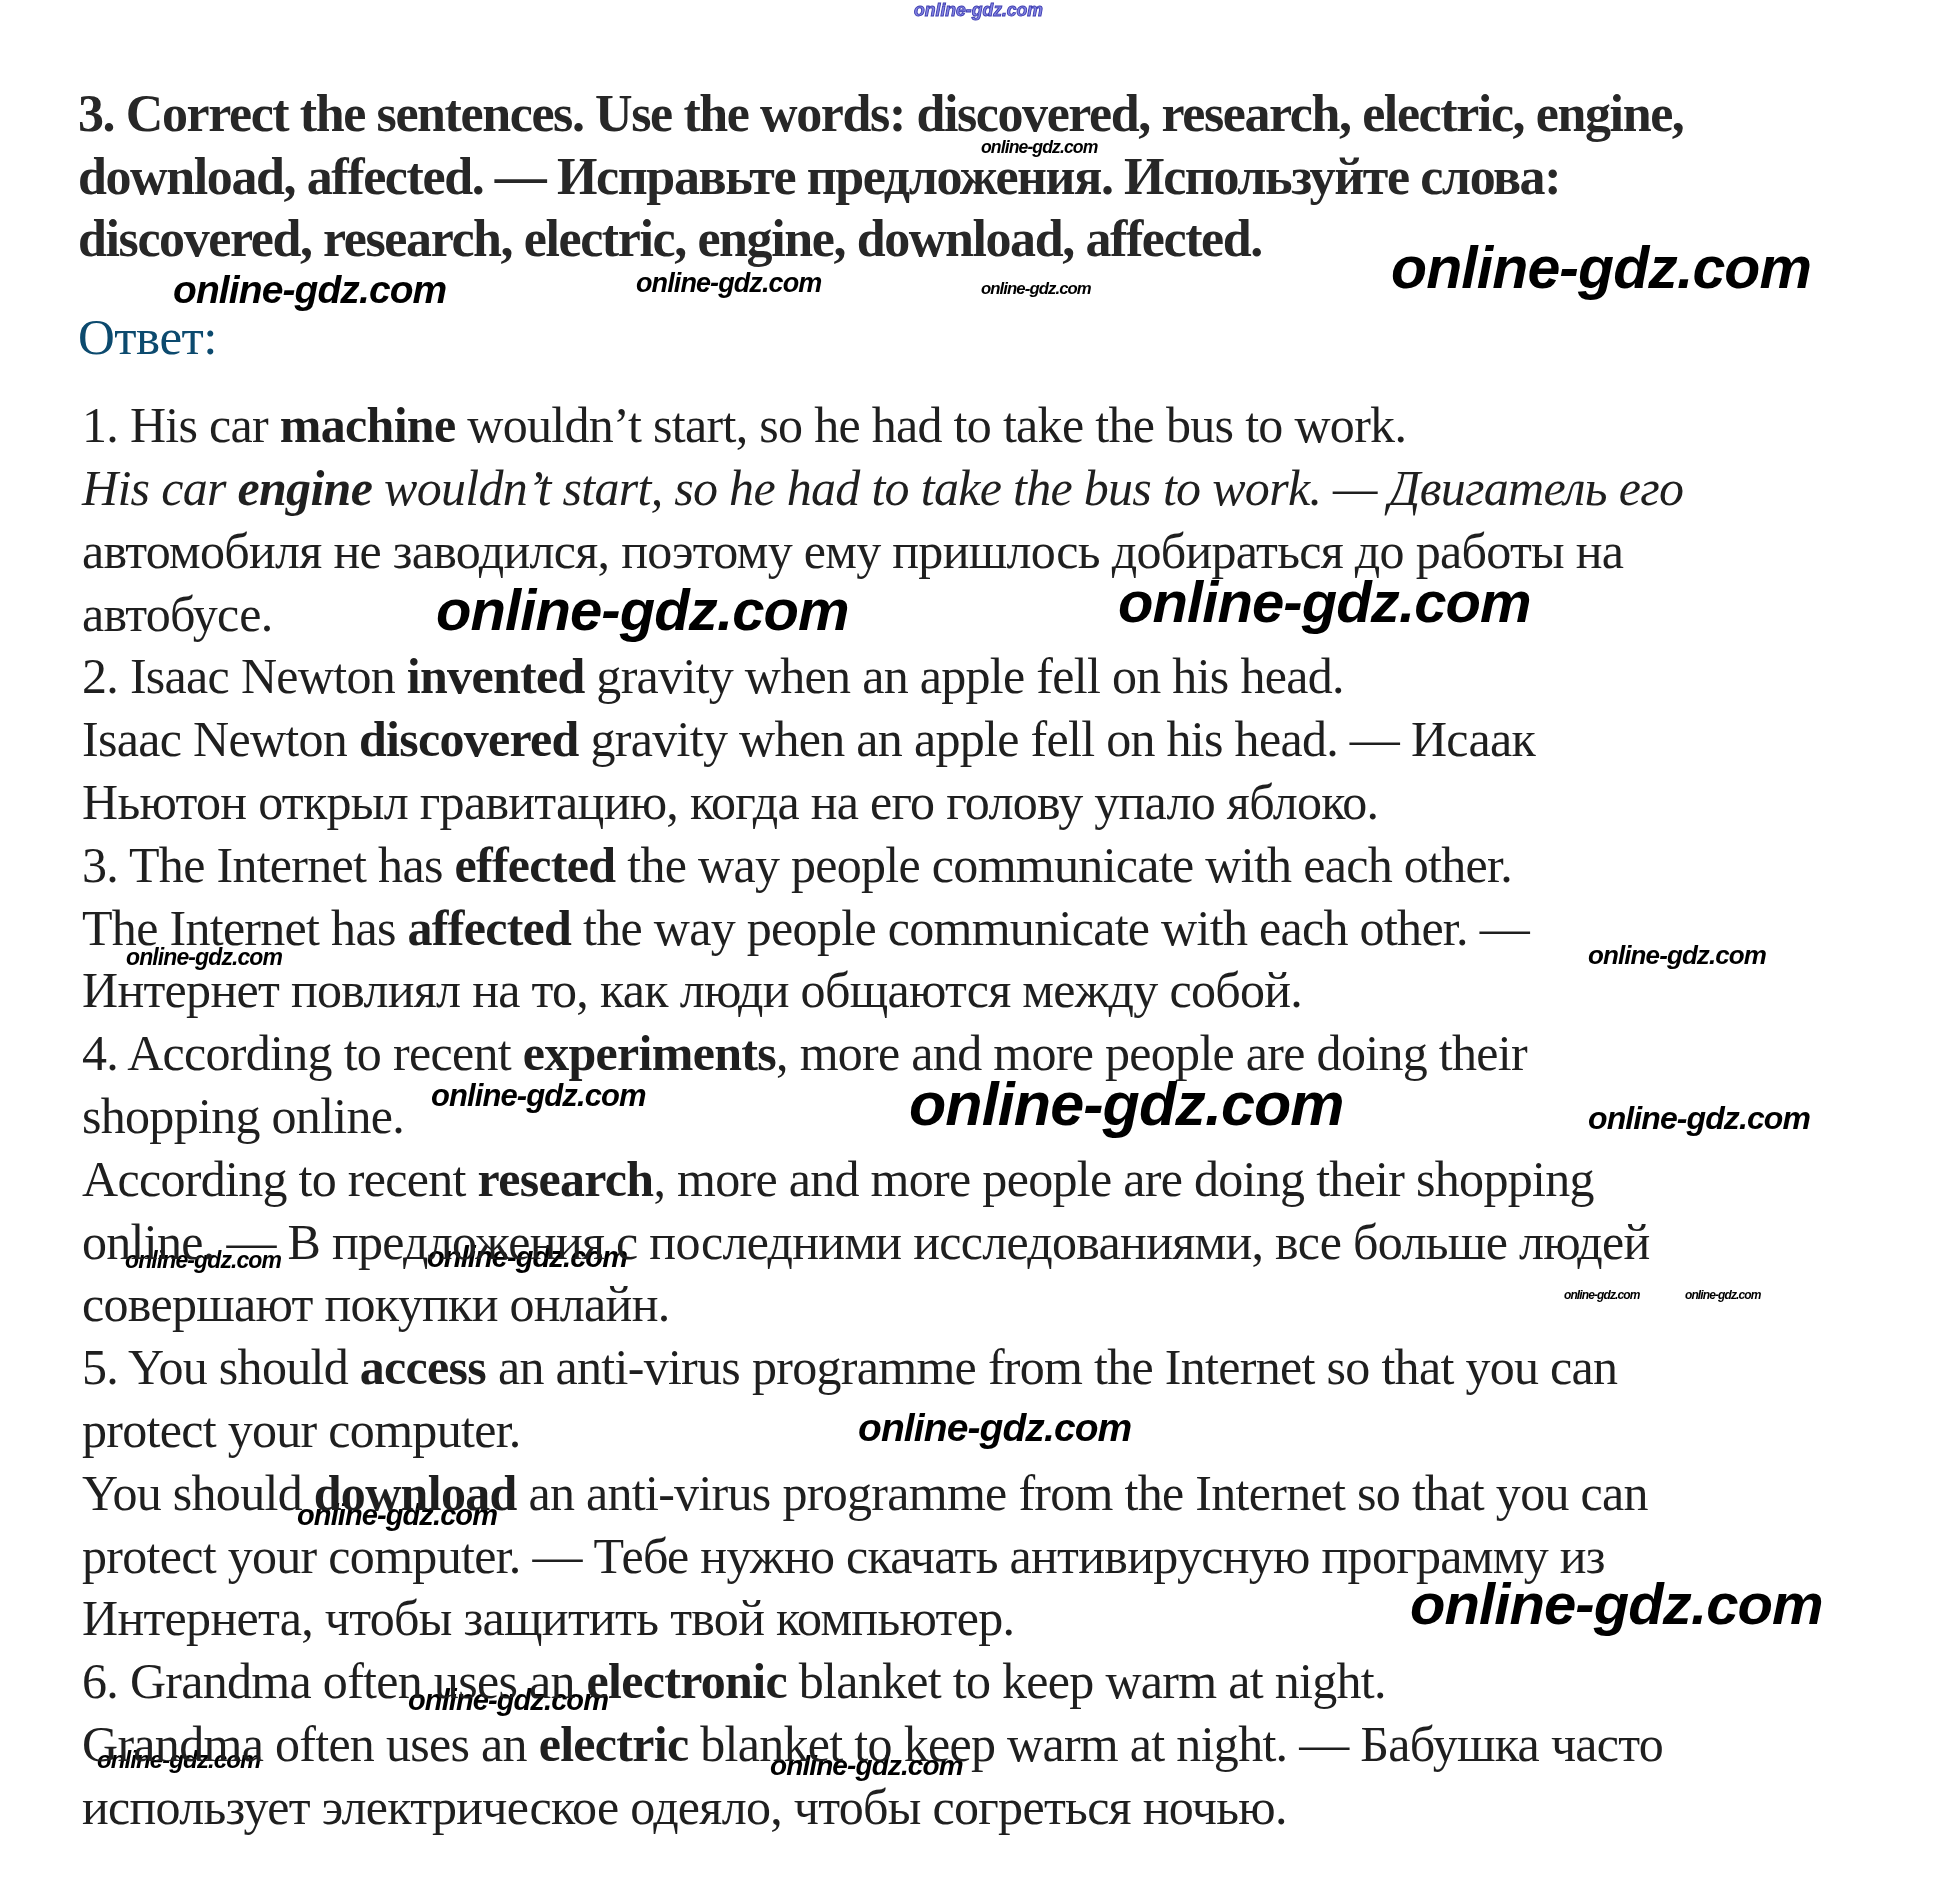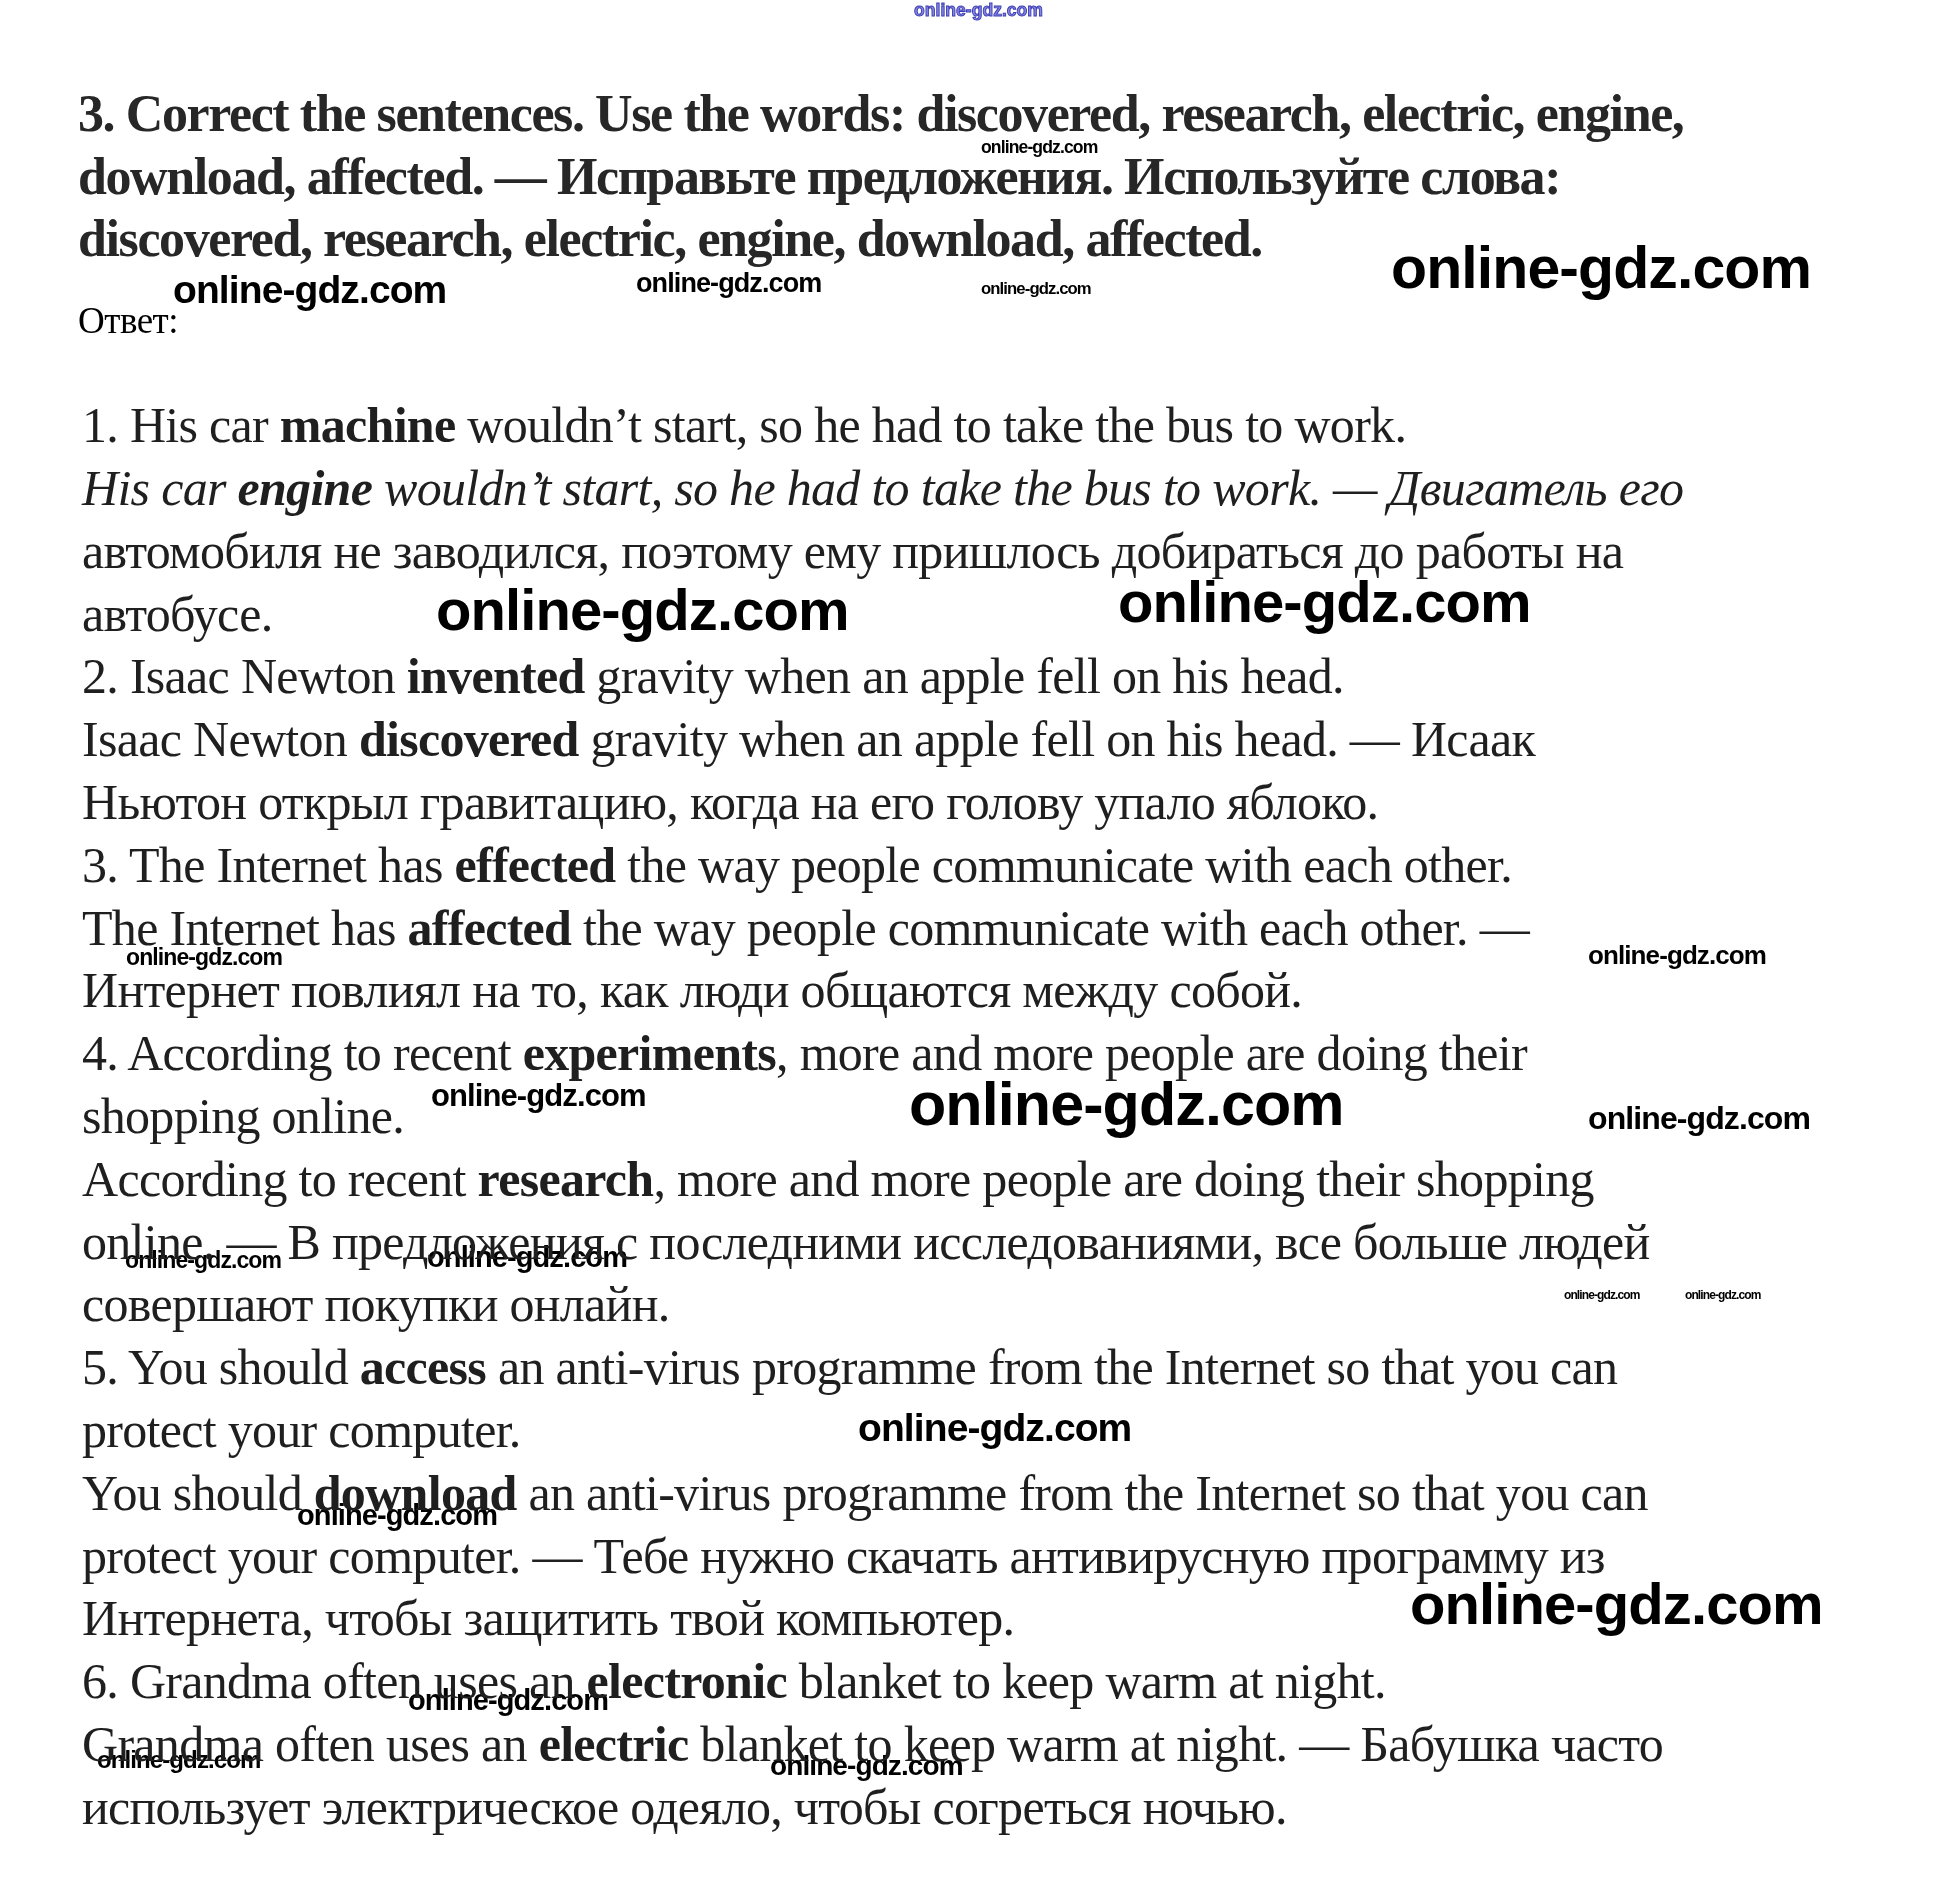--- a/index.html
+++ b/index.html
@@ -1,27 +1,27 @@
 <!DOCTYPE html>
 <html style="font-size:15px"><head>
 <meta charset="utf-8">
 <style>
   html,body{margin:0;padding:0;background:#ffffff;}
   body{width:1937px;height:1895px;position:relative;overflow:hidden;}
   .page{position:absolute;left:0;top:0;width:1937px;height:1895px;
         font-family:"Liberation Serif","DejaVu Serif",serif;color:#1f1f1f;}
   .title-line{position:absolute;left:78px;white-space:nowrap;font-weight:700;
         font-size:52px;line-height:62px;letter-spacing:-1.4px;color:#272727;}
-  .answer-label{position:absolute;left:78px;top:290px;font-size:37px;line-height:62px;
-        letter-spacing:-0.5px;color:#000000;}
+  .answer-label{position:absolute;left:78px;top:306px;font-size:51px;line-height:62px;
+        letter-spacing:-0.5px;color:#0c4a6e;}
   .text-line{position:absolute;left:82px;white-space:nowrap;font-size:50px;
         line-height:62px;letter-spacing:-0.7px;color:#1f1f1f;}
   .text-line b{font-weight:700;}
   .wm{position:absolute;font-family:"Liberation Sans","DejaVu Sans",sans-serif;
-        font-weight:700;color:#000;white-space:nowrap;line-height:1;letter-spacing:-0.9px;}
+        font-weight:700;color:#000;white-space:nowrap;line-height:1;letter-spacing:-0.9px;font-style:italic;}
   .wm-blue{color:#8585e2;-webkit-text-stroke:0.9px #3b3bb0;font-weight:600;letter-spacing:0;}
 </style>
 </head>
 <body>
 
 <div class="page">
   <div id="wm-layer">
       <span class="wm wm-blue" style="left: 914px; top: 1.9px; font-size: 17.6px;">online-gdz.com</span>
       <span class="wm" style="left: 981px; top: 139px; font-size: 17.6px;">online-gdz.com</span>
       <span class="wm" style="left: 173px; top: 270px; font-size: 39px;">online-gdz.com</span>

